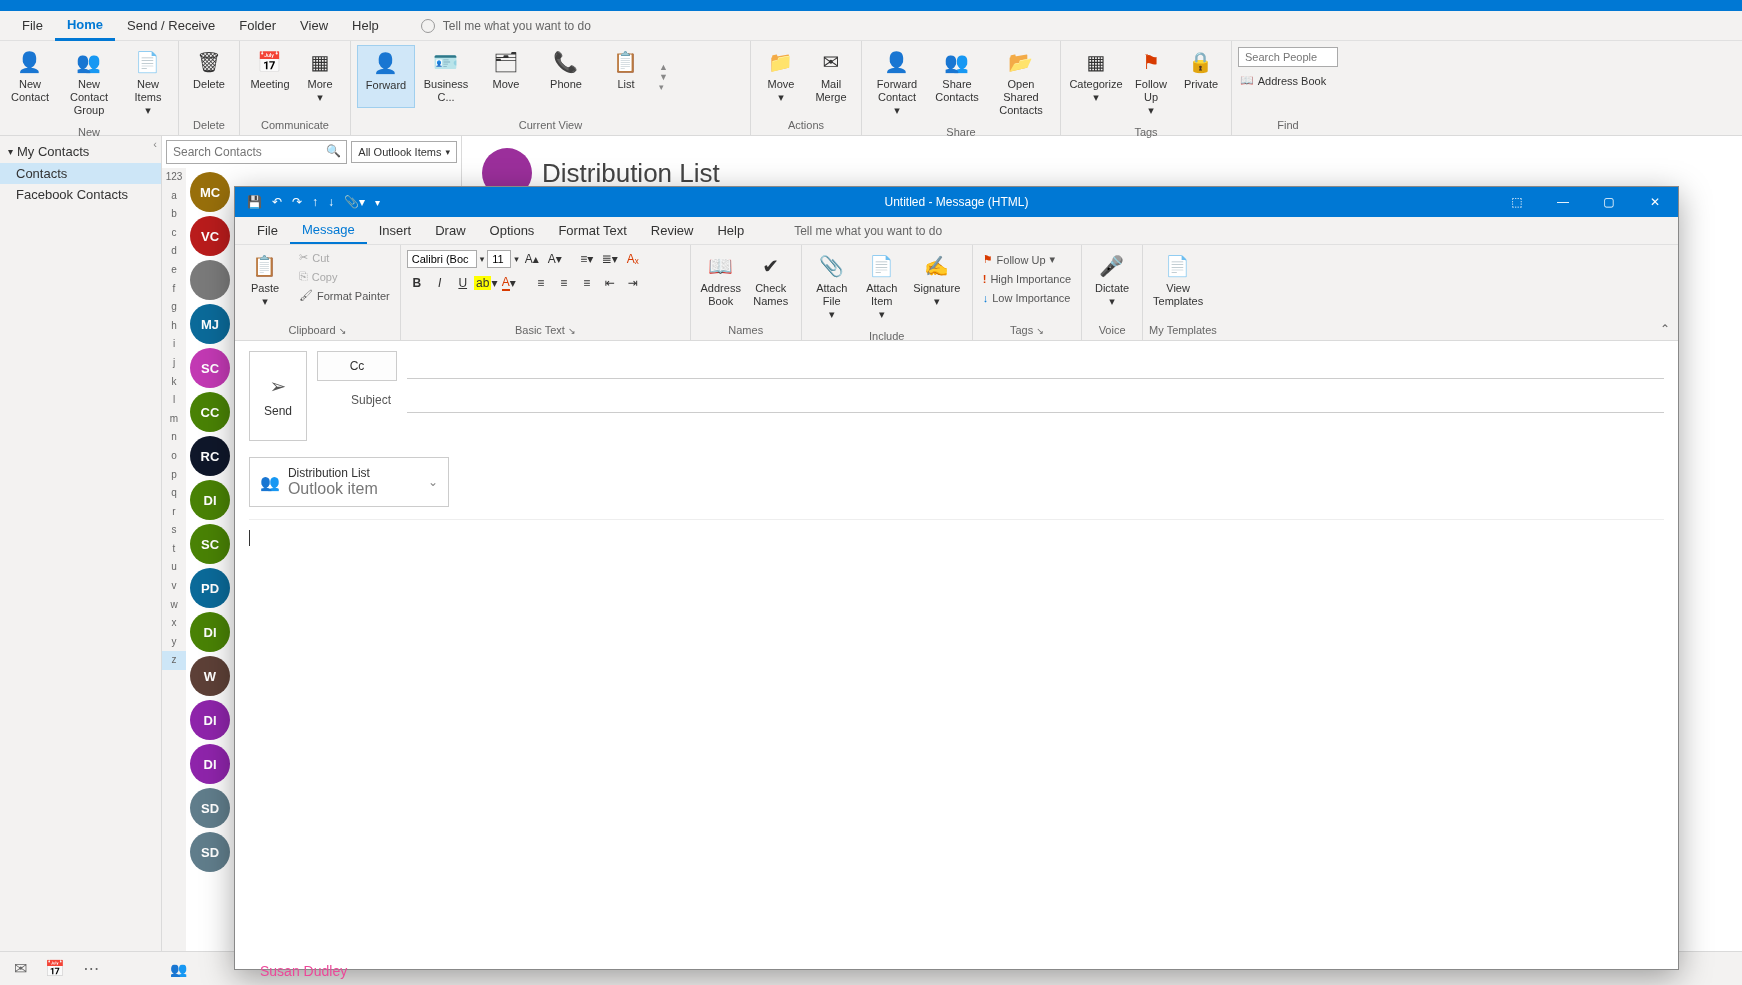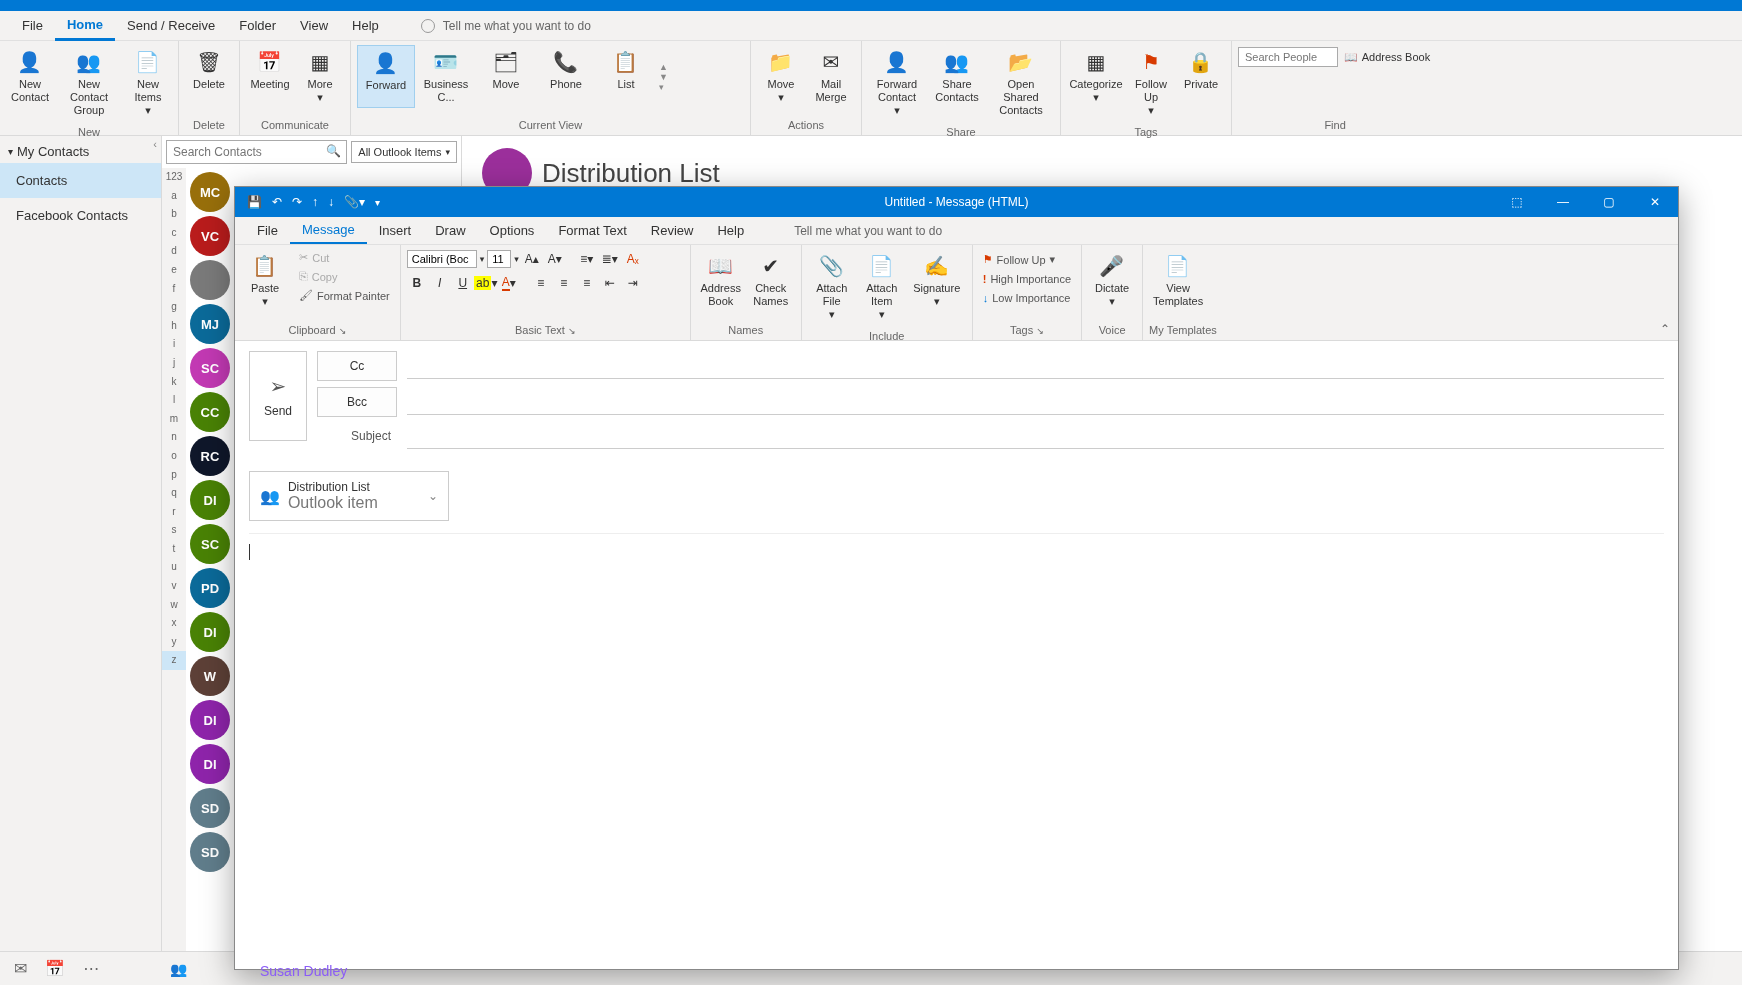--- a/index.html
+++ b/index.html
@@ -22,21 +22,21 @@
 .btn-lg.narrow { width: 48px; }
 .btn-lg .ico { width: 26px; height: 26px; margin-bottom: 3px; display: flex; align-items: center; justify-content: center; font-size: 20px; }
 .btn-lg.active { background: #d0e7f8; border: 1px solid #a0cfee; }
 .search-people { border: 1px solid #aaa; padding: 3px 6px; width: 100px; font-size: 11px; }
 .address-book-btn { display: flex; align-items: center; gap: 4px; font-size: 11px; padding: 3px 2px; cursor: pointer; }
 
 .main-area { display: flex; height: 849px; }
 .nav-pane { width: 162px; background: #f3f2f1; border-right: 1px solid #dadada; padding: 4px 0; font-size: 13px; position: relative; }
 .nav-pane .collapse { position: absolute; right: 4px; top: 2px; font-size: 11px; color: #888; cursor: pointer; }
 .nav-header { padding: 4px 8px; display: flex; align-items: center; gap: 4px; cursor: pointer; }
-.nav-item { padding: 10px 16px; cursor: pointer; }
+.nav-item { padding: 3px 16px; cursor: pointer; }
 .nav-item.selected { background: #cde6f7; }
 
 .nav-bottom { position: absolute; bottom: 0; left: 0; width: 162px; height: 34px; border-top: 1px solid #dadada; background: #f3f2f1; display: flex; align-items: center; gap: 18px; padding-left: 14px; }
 .status-bottom { position: absolute; bottom: 0; left: 162px; right: 0; height: 34px; border-top: 1px solid #dadada; background: #f3f2f1; display: flex; align-items: center; padding-left: 8px; }
 
 .contacts-col { width: 300px; border-right: 1px solid #dadada; display: flex; }
 .letter-strip { width: 24px; background: #f3f2f1; font-size: 10px; color: #666; text-align: center; }
 .letter-strip div { height: 18.6px; line-height: 18.6px; cursor: pointer; }
 .letter-strip div.active { background: #cde6f7; }
 .search-row { display: flex; gap: 4px; padding: 4px; align-items: center; }
@@ -194,21 +194,21 @@
       <div class="btn-lg"><span class="ico">▦</span><span>Categorize</span> ▾</div>
       <div class="btn-lg narrow"><span class="ico" style="color:#d83b01;">⚑</span><span>Follow Up</span> ▾</div>
       <div class="btn-lg narrow">
           <span class="ico">🔒</span>
           <span>Private</span>
         </div>
     </div>
     <div class="label">Tags</div>
   </div>
   <div class="ribbon-group" style="border-right:none;">
-    <div style="display:flex;flex-direction:row;gap:4px;padding-top:2px;">
+    <div style="display:flex;flex-direction:column;gap:4px;padding-top:2px;">
       <input class="search-people" placeholder="Search People" style="">
       <div class="address-book-btn">
           <span>📖</span>
           <span>Address Book</span>
         </div>
     </div>
     <div class="label">Find</div>
   </div>
 </div>
 
@@ -458,37 +458,33 @@
     <div class="send-box">
       <span style="font-size:20px;color:#555;">➢</span>
       <span>Send</span>
     </div>
     <div class="addr-rows">
       <div class="addr-row">
         <div class="addr-btn">Cc</div>
         <div class="addr-field"></div>
       </div>
       <div class="addr-row">
-        <div class="addr-btn">Bcc</div>
-        <div class="addr-field"></div>
-      </div>
-      <div class="addr-row">
         <div class="subject-label">Subject</div>
         <div class="addr-field"></div>
       </div>
     </div>
   </div>
 
   <div class="attachment-chip">
     <span style="font-size:16px;">👥</span>
     <div>
       <div style="font-size:12px;">Distribution List</div>
       <div style="font-size:16px;color:#777;">Outlook item</div>
     </div>
     <span class="chev">⌄</span>
   </div>
 
   <div class="body-area">
     <span class="cursor-blink"></span>
   </div>
 </div>
 
-<div style="position: absolute; left: 260px; bottom: 6px; font-size: 14px; color: #8b5cf6;">Susan Dudley</div>
+<div style="position: absolute; left: 260px; bottom: 6px; font-size: 14px; color: #ec4899;">Susan Dudley</div>
 
 </body></html>

